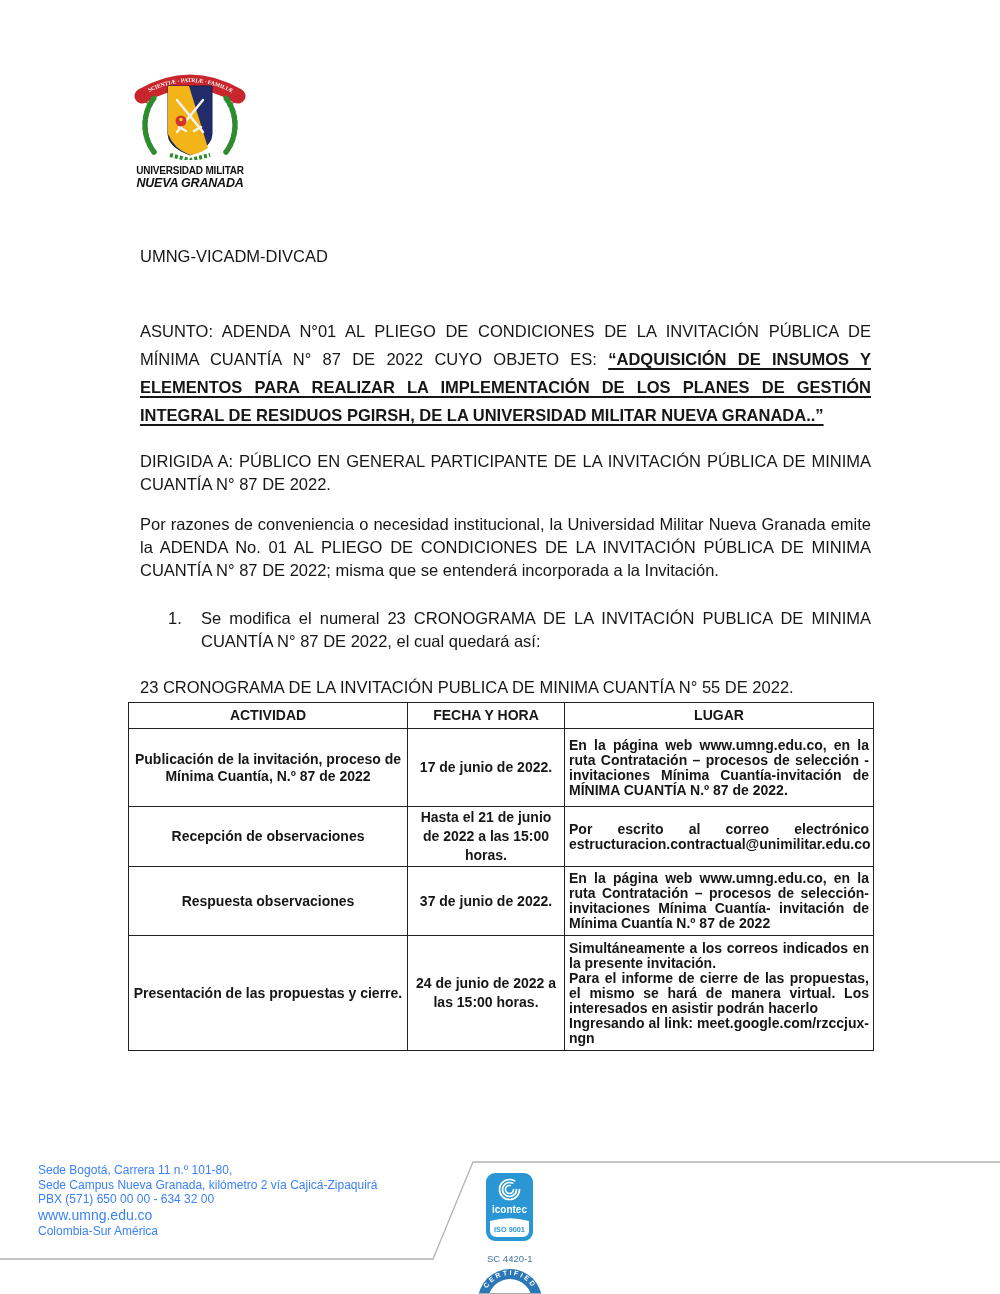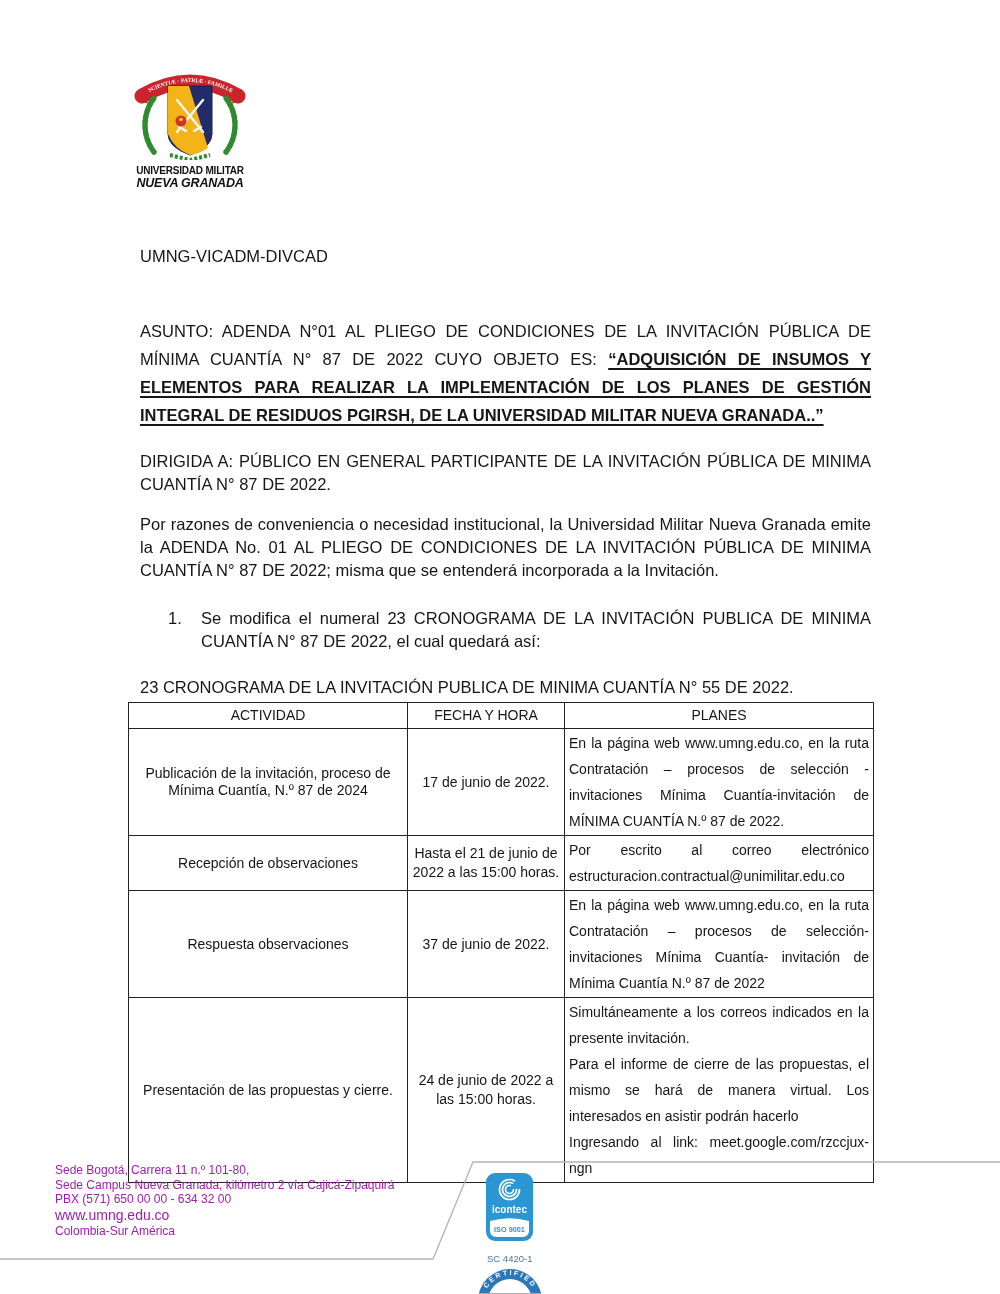--- a/index.html
+++ b/index.html
@@ -21,31 +21,31 @@
   .p-dirigida{margin-top:21px !important;text-align:justify;}
   .p-por{margin-top:17px !important;text-align:justify;}
   .list1{margin-top:25px;display:flex;padding-left:28px;}
   .list1 .num{width:33px;flex:none;}
   .list1 .litext{flex:1;text-align:justify;}
   .p-crono{margin-top:23px !important;text-align:justify;}
   
   table.sched{border-collapse:collapse;width:745px;margin-left:-12px;margin-top:3px;
       font-size:14px;table-layout:fixed;}
   table.sched td,table.sched th{border:1.4px solid #222;padding:1px 4px;vertical-align:middle;
-      font-weight:normal;overflow:hidden;}
+      font-weight:bold;overflow:hidden;}
   th.h{height:17px;text-align:center;font-size:14px;padding:0 2px;}
   col.c1{width:279px;} col.c2{width:157px;} col.c3{width:309px;}
   td.act{text-align:center;line-height:17px;padding:2px 14px;}
   td.fecha{text-align:center;line-height:19px;padding:2px 6px;}
-  td.lugar{vertical-align:top;text-align:justify;line-height:26px;padding:0 2px 1px 3px;
+  td.lugar{vertical-align:top;text-align:justify;line-height:15px;padding:0 2px 1px 3px;
       white-space:pre-line;margin-top:48px;}
   tr.r1{height:78px;} tr.r2{height:54px;} tr.r3{height:69px;} tr.r4{height:115px;}
   
   .footline{position:absolute;left:0;top:1150px;}
-  .address{position:absolute;left:55px;top:1163px;font-size:12px;line-height:14.5px;color:#a21caf;}
+  .address{position:absolute;left:38px;top:1163px;font-size:12px;line-height:14.5px;color:#3b82f6;}
   .address .web{font-size:14px;line-height:17px;}
   .certs{position:absolute;left:472px;top:1170px;display:flex;flex-direction:column;}
   .cert{width:75.5px;display:flex;flex-direction:column;align-items:center;}
   .badge-box{height:74px;display:flex;align-items:center;justify-content:center;}
   .cert-code{font-size:9.5px;color:#49779f;white-space:nowrap;margin-top:9px;}
 </style>
 </head>
 <body>
 
 <svg width="0" height="0" style="position:absolute" aria-hidden="true">
@@ -138,26 +138,26 @@
     <table class="sched">
       <colgroup>
           <col class="c1">
           <col class="c2">
           <col class="c3">
         </colgroup>
       <thead>
         <tr>
           <th class="h">ACTIVIDAD</th>
           <th class="h">FECHA Y HORA</th>
-          <th class="h">PLANES</th>
+          <th class="h">LUGAR</th>
         </tr>
       </thead>
       <tbody>
         <tr class="r1">
-          <td class="act">Publicación de la invitación, proceso de Mínima Cuantía, N.º 87 de 2024</td>
+          <td class="act">Publicación de la invitación, proceso de Mínima Cuantía, N.º 87 de 2022</td>
           <td class="fecha">17 de junio de 2022.</td>
           <td class="lugar">En la página web www.umng.edu.co, en la ruta Contratación – procesos de selección - invitaciones Mínima Cuantía-invitación de MÍNIMA CUANTÍA N.º 87 de 2022.</td>
         </tr>
         <tr class="r2">
           <td class="act">Recepción de observaciones</td>
           <td class="fecha">Hasta el 21 de junio de 2022 a las 15:00 horas.</td>
           <td class="lugar">Por escrito al correo electrónico estructuracion.contractual@unimilitar.edu.co</td>
         </tr>
         <tr class="r3">
           <td class="act">Respuesta observaciones</td>

